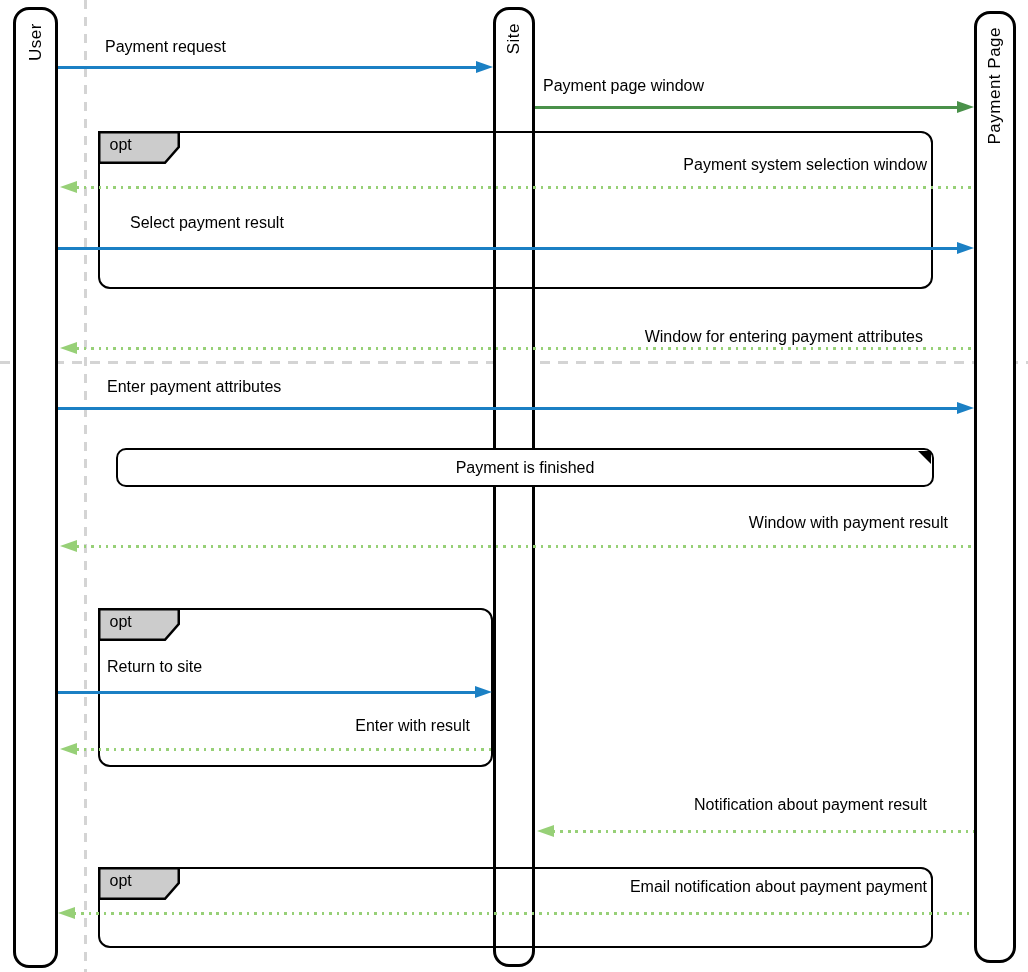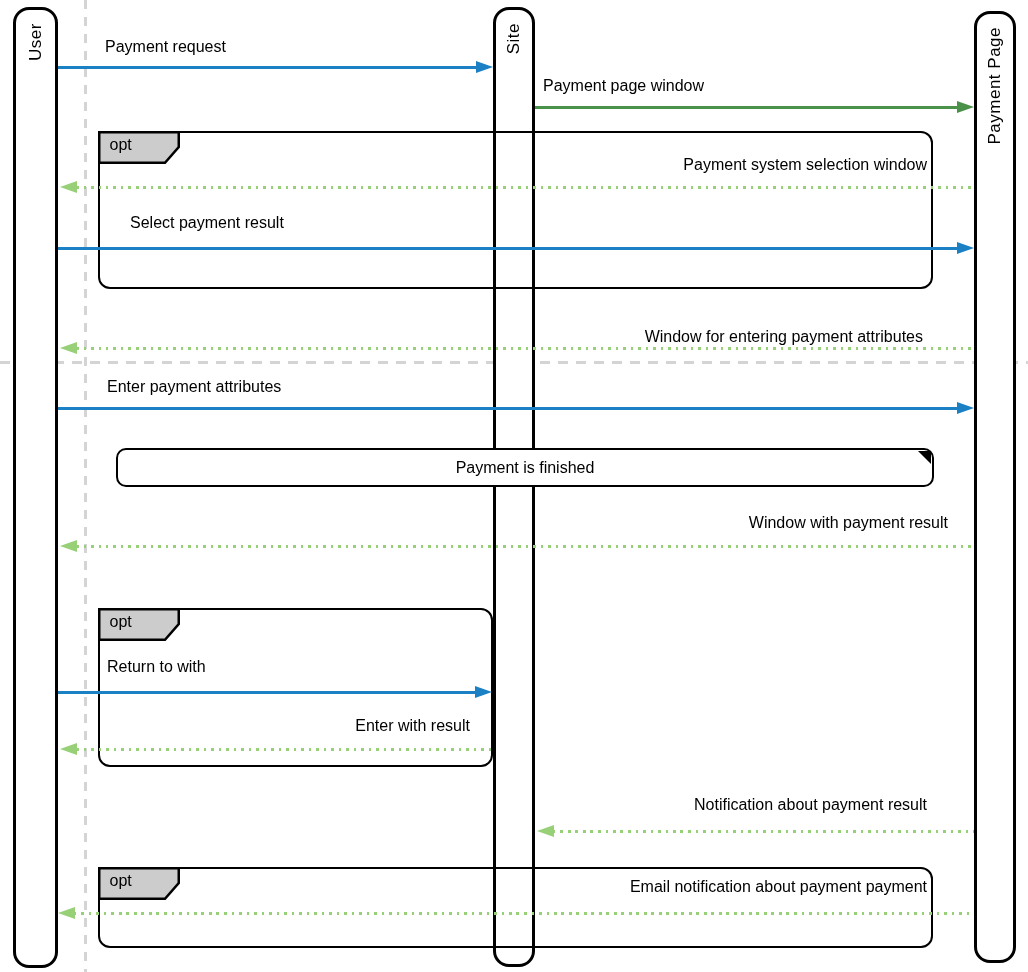--- a/index.html
+++ b/index.html
@@ -117,21 +117,21 @@
     <div class="head head-r" style="--c:#1b80c4;left:957px;top:402px;"></div>
   </div>
 
   <div>
     <span class="msg-label" style="right:80px;top:514px;">Window with payment result</span>
     <div class="line line-dotted" style="--dot:#97d077;left:76px;top:545px;width:898px;"></div>
     <div class="head head-l" style="--c:#97d077;left:60px;top:540px;"></div>
   </div>
 
   <div>
-    <span class="msg-label" style="left:107px;top:658px;">Return to with</span>
+    <span class="msg-label" style="left:107px;top:658px;">Return to site</span>
     <div class="line line-solid" style="left:58px;top:691px;width:418px;background:#1b80c4;"></div>
     <div class="head head-r" style="--c:#1b80c4;left:475px;top:686px;"></div>
   </div>
 
   <div>
     <span class="msg-label" style="right:558px;top:717px;">Enter with result</span>
     <div class="line line-dotted" style="--dot:#97d077;left:76px;top:748px;width:417px;"></div>
     <div class="head head-l" style="--c:#97d077;left:60px;top:743px;"></div>
   </div>
 

